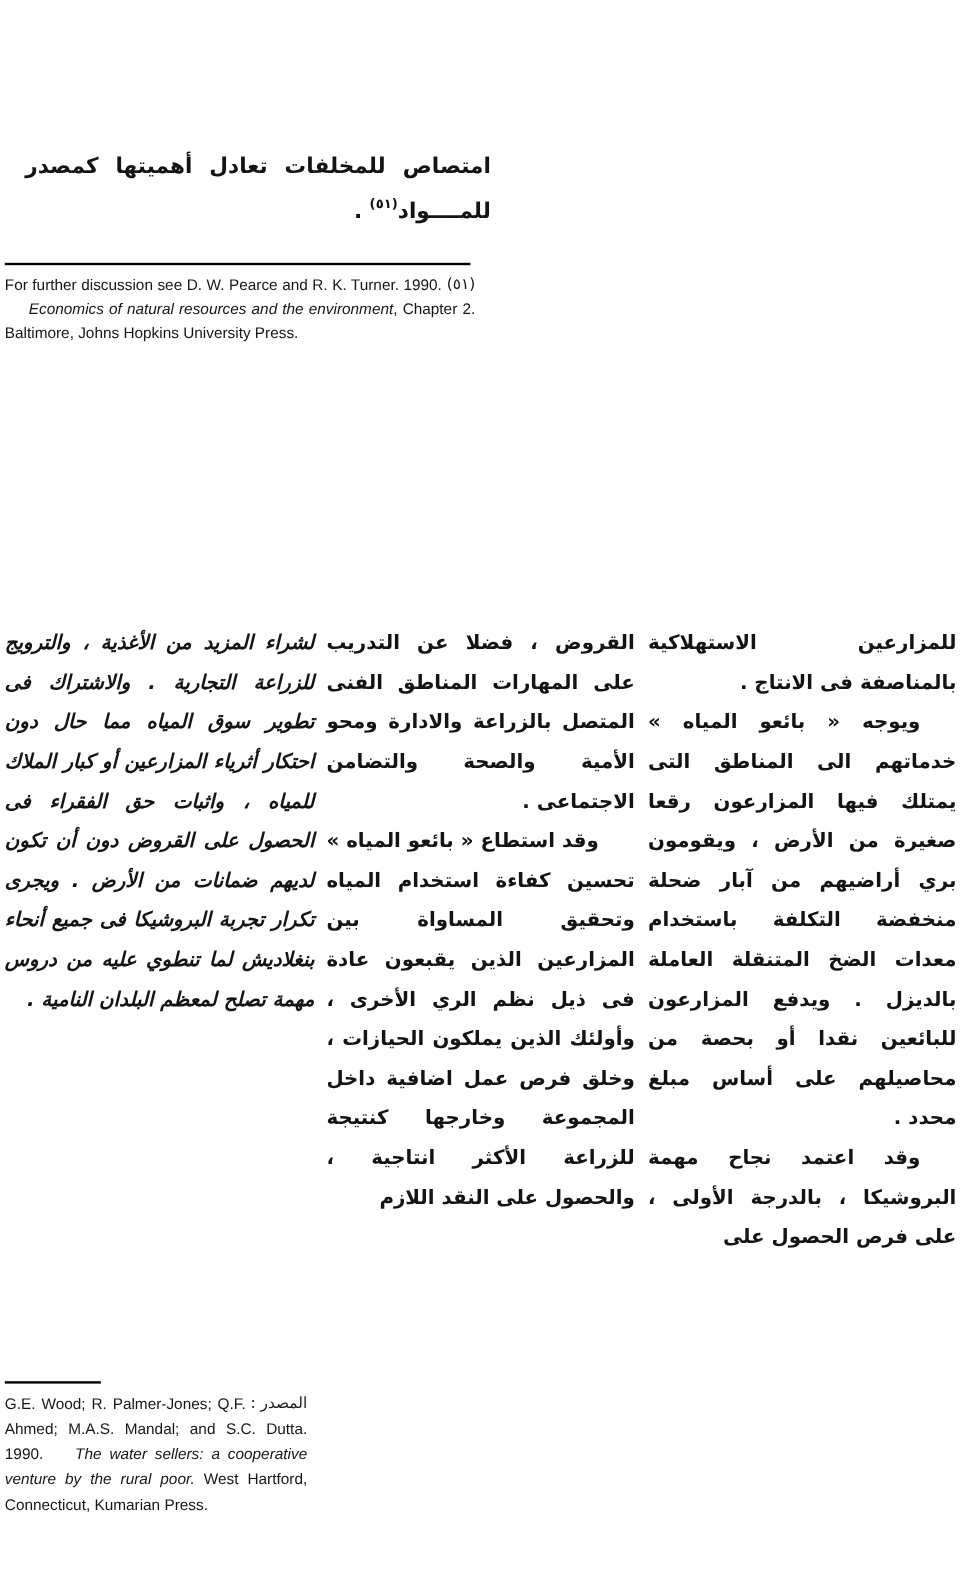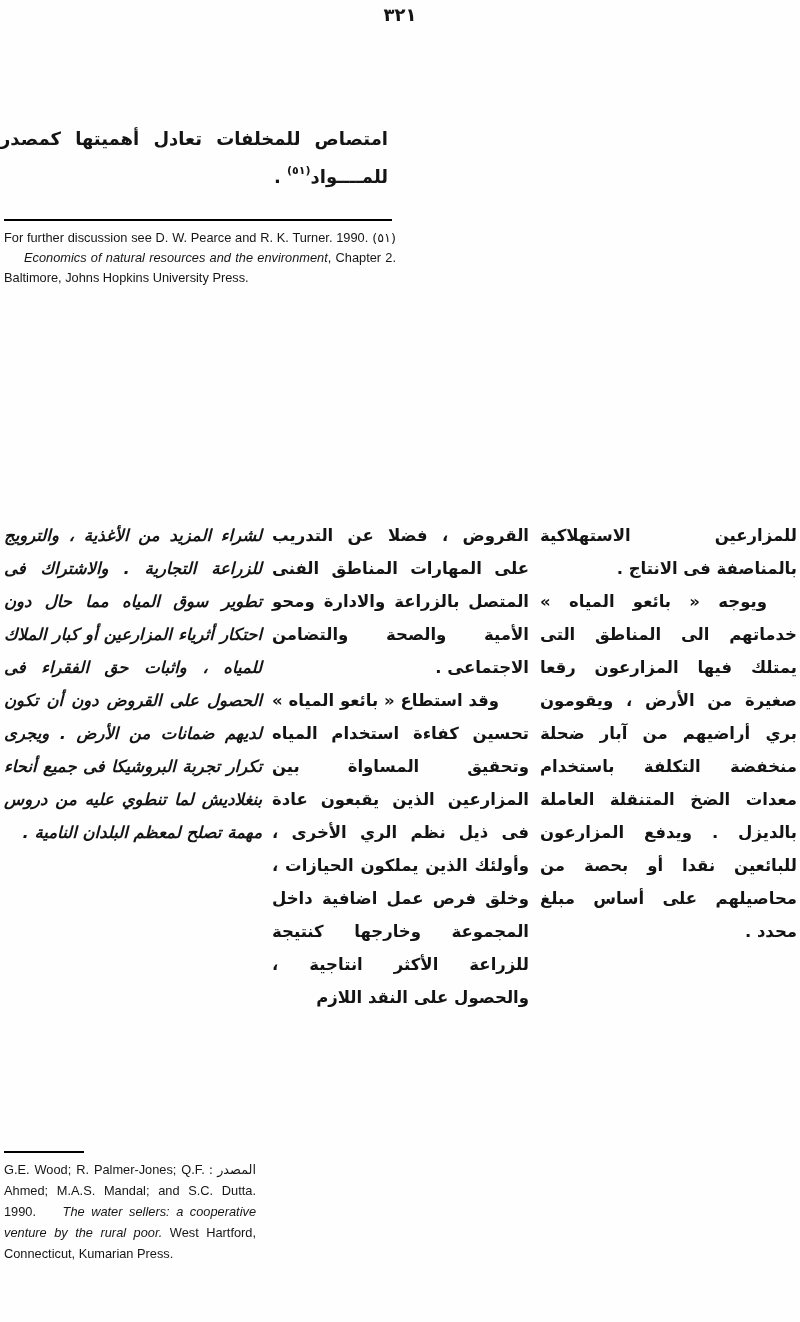--- a/index.html
+++ b/index.html
@@ -30,21 +30,21 @@
     direction: rtl;
     unicode-bidi: embed;
     text-align: justify;
     font-family: "DejaVu Sans", sans-serif;
     font-weight: bold;
   }
   .col { position: absolute; }
   .col p { margin: 0; }
   .top-col { font-size: 18px; line-height: 38px; }
   .intro-right { top: 120px; left: 412px; width: 384px; }
-  .intro-left  { top: 120px; left: 0;  width: 388px; }
+  .intro-left  { top: 120px; left: 21px;  width: 388px; }
   .mid-col { font-size: 16.5px; line-height: 33px; }
   .mid-col p.indent { text-indent: 30px; }
   .col-right  { top: 519px; left: 540px; width: 257px; }
   .col-middle { top: 519px; left: 272px; width: 257px; }
   .col-left   { top: 519px; left: 4px;   width: 258px; font-style: italic; }
   sup.ref {
     font-size: 11px;
     line-height: 0;
     position: relative;
     top: -2px;
@@ -72,36 +72,36 @@
     font-family: "DejaVu Sans", sans-serif;
     margin-left: 4px;
   }
   .footnote .book { font-style: italic; margin-left: 20px; }
 </style>
 </head>
 <body>
 
 <div class="page">
 
-  <div class="pageno">٣٢١</div>
 
 
   <div class="col arabic top-col intro-left">
     <p><span>امتصاص للمخلفات تعادل أهميتها كمصدر للمــــواد</span><sup class="ref">(٥١)</sup><span> .</span></p>
   </div>
 
   <div class="rule rule-51"></div>
 
   <div class="col footnote fn-51">
     <span class="fn-marker">(٥١)</span><span>For further discussion see D. W. Pearce and R. K. Turner. 1990. </span><span class="book">Economics of natural resources and the environment</span><span>, Chapter 2. Baltimore, Johns Hopkins University Press.</span>
   </div>
 
   <div class="col arabic mid-col col-right">
     <p>للمزارعين الاستهلاكية بالمناصفة فى الانتاج .</p>
     <p class="indent">ويوجه « بائعو المياه » خدماتهم الى المناطق التى يمتلك فيها المزارعون رقعا صغيرة من الأرض ، ويقومون بري أراضيهم من آبار ضحلة منخفضة التكلفة باستخدام معدات الضخ المتنقلة العاملة بالديزل . ويدفع المزارعون للبائعين نقدا أو بحصة من محاصيلهم على أساس مبلغ محدد .</p>
+    <p class="indent">وقد اعتمد نجاح مهمة البروشيكا ، بالدرجة الأولى ، على فرص الحصول على</p>
   </div>
 
   <div class="col arabic mid-col col-middle">
     <p>القروض ، فضلا عن التدريب على المهارات المناطق الفنى المتصل بالزراعة والادارة ومحو الأمية والصحة والتضامن الاجتماعى .</p>
     <p class="indent">وقد استطاع « بائعو المياه » تحسين كفاءة استخدام المياه وتحقيق المساواة بين المزارعين الذين يقبعون عادة فى ذيل نظم الري الأخرى ، وأولئك الذين يملكون الحيازات ، وخلق فرص عمل اضافية داخل المجموعة وخارجها كنتيجة للزراعة الأكثر انتاجية ، والحصول على النقد اللازم</p>
   </div>
 
   <div class="col arabic mid-col col-left">
     <p>لشراء المزيد من الأغذية ، والترويج للزراعة التجارية . والاشتراك فى تطوير سوق المياه مما حال دون احتكار أثرياء المزارعين أو كبار الملاك للمياه ، واثبات حق الفقراء فى الحصول على القروض دون أن تكون لديهم ضمانات من الأرض . ويجرى تكرار تجربة البروشيكا فى جميع أنحاء بنغلاديش لما تنطوي عليه من دروس مهمة تصلح لمعظم البلدان النامية .</p>
   </div>

